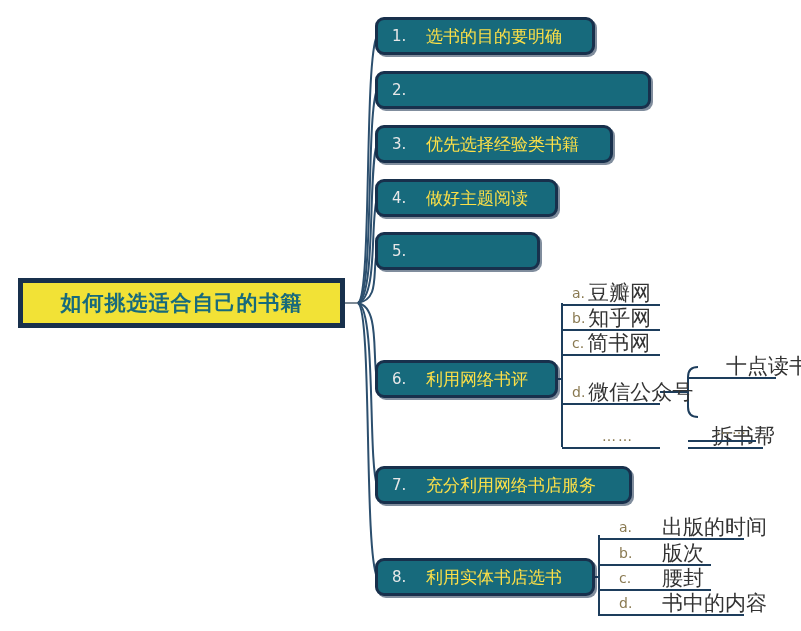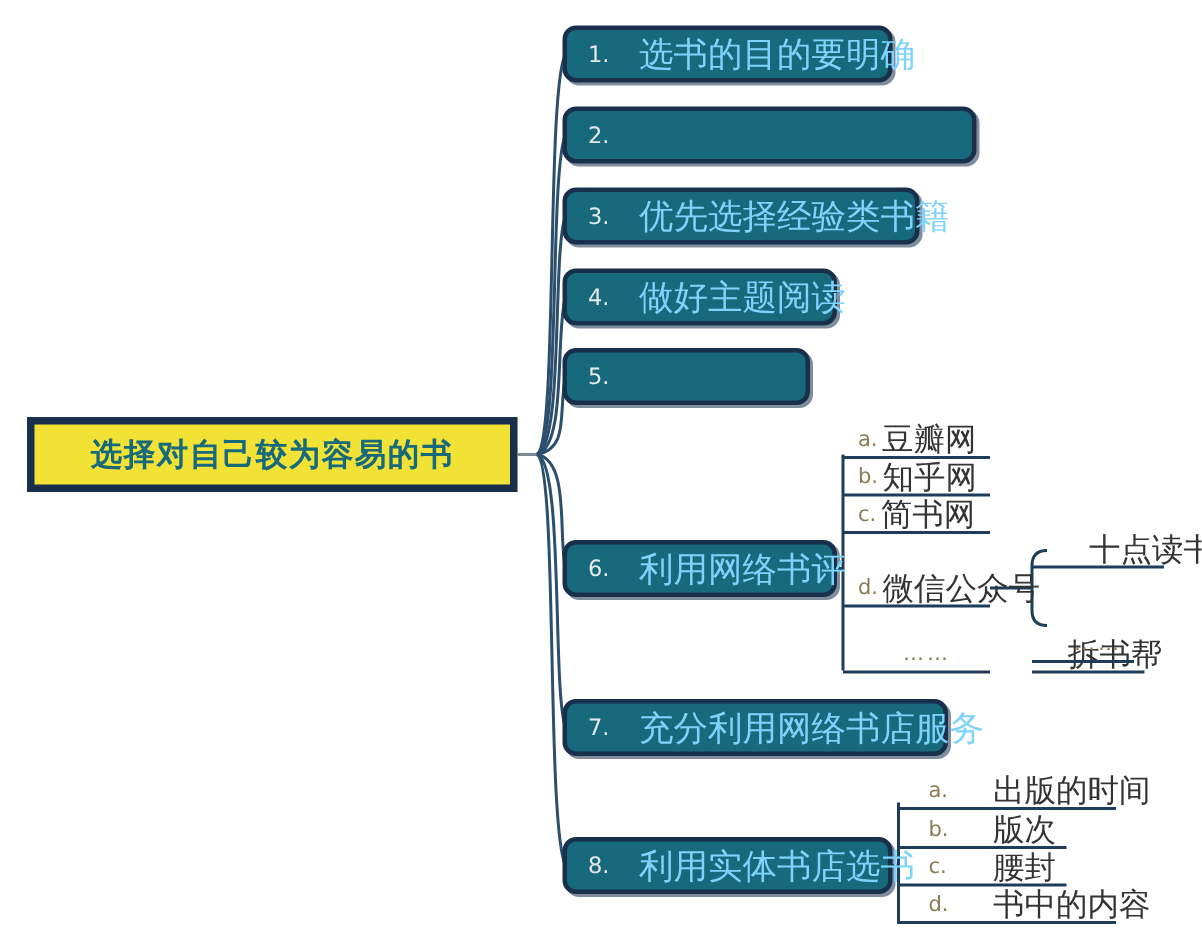--- a/index.html
+++ b/index.html
@@ -66,22 +66,22 @@
     box-shadow: 2px 2px 0 rgba(24,48,76,0.55);
   }
   .branch-num {
     color: #e8e8e8;
     font-size: 15px;
     padding-left: 14px;
     min-width: 34px;
     white-space: nowrap;
   }
   .branch-text {
-    color: #7dd3fc;
-    font-size: 23px;
+    color: #fde047;
+    font-size: 17px;
     padding-right: 16px;
     white-space: nowrap;
   }
 
   
   .sub-item {
     position: absolute;
     box-sizing: border-box;
     border-bottom: 2px solid #1d3d5c;
     height: 25px;
@@ -145,21 +145,21 @@
     <path d="M562,303 L562,447" stroke="#1d3d5c" stroke-width="2" fill="none"></path>
 
     <path d="M660,392 L688,392" stroke="#1d3d5c" stroke-width="2" fill="none"></path>
     <path d="M698,367 Q688,367 688,377 L688,407 Q688,417 698,417" stroke="#1d3d5c" stroke-width="2" fill="none"></path>
 
     <path d="M595,577 L599,577" stroke="#1d3d5c" stroke-width="2" fill="none"></path>
     <path d="M599,535 L599,616" stroke="#1d3d5c" stroke-width="2" fill="none"></path>
   </svg>
 
   <div class="root-node">
-    <span class="root-label">选择对自己较为容易的书</span>
+    <span class="root-label">如何挑选适合自己的书籍</span>
   </div>
 
   <div class="branch-node" style="left:375px; top:17px; width:220px;">
     <span class="branch-num">1.</span>
     <span class="branch-text">选书的目的要明确</span>
   </div>
 
   <div class="branch-node" style="left:375px; top:71px; width:276px;">
     <span class="branch-num">2.</span>
   </div>

